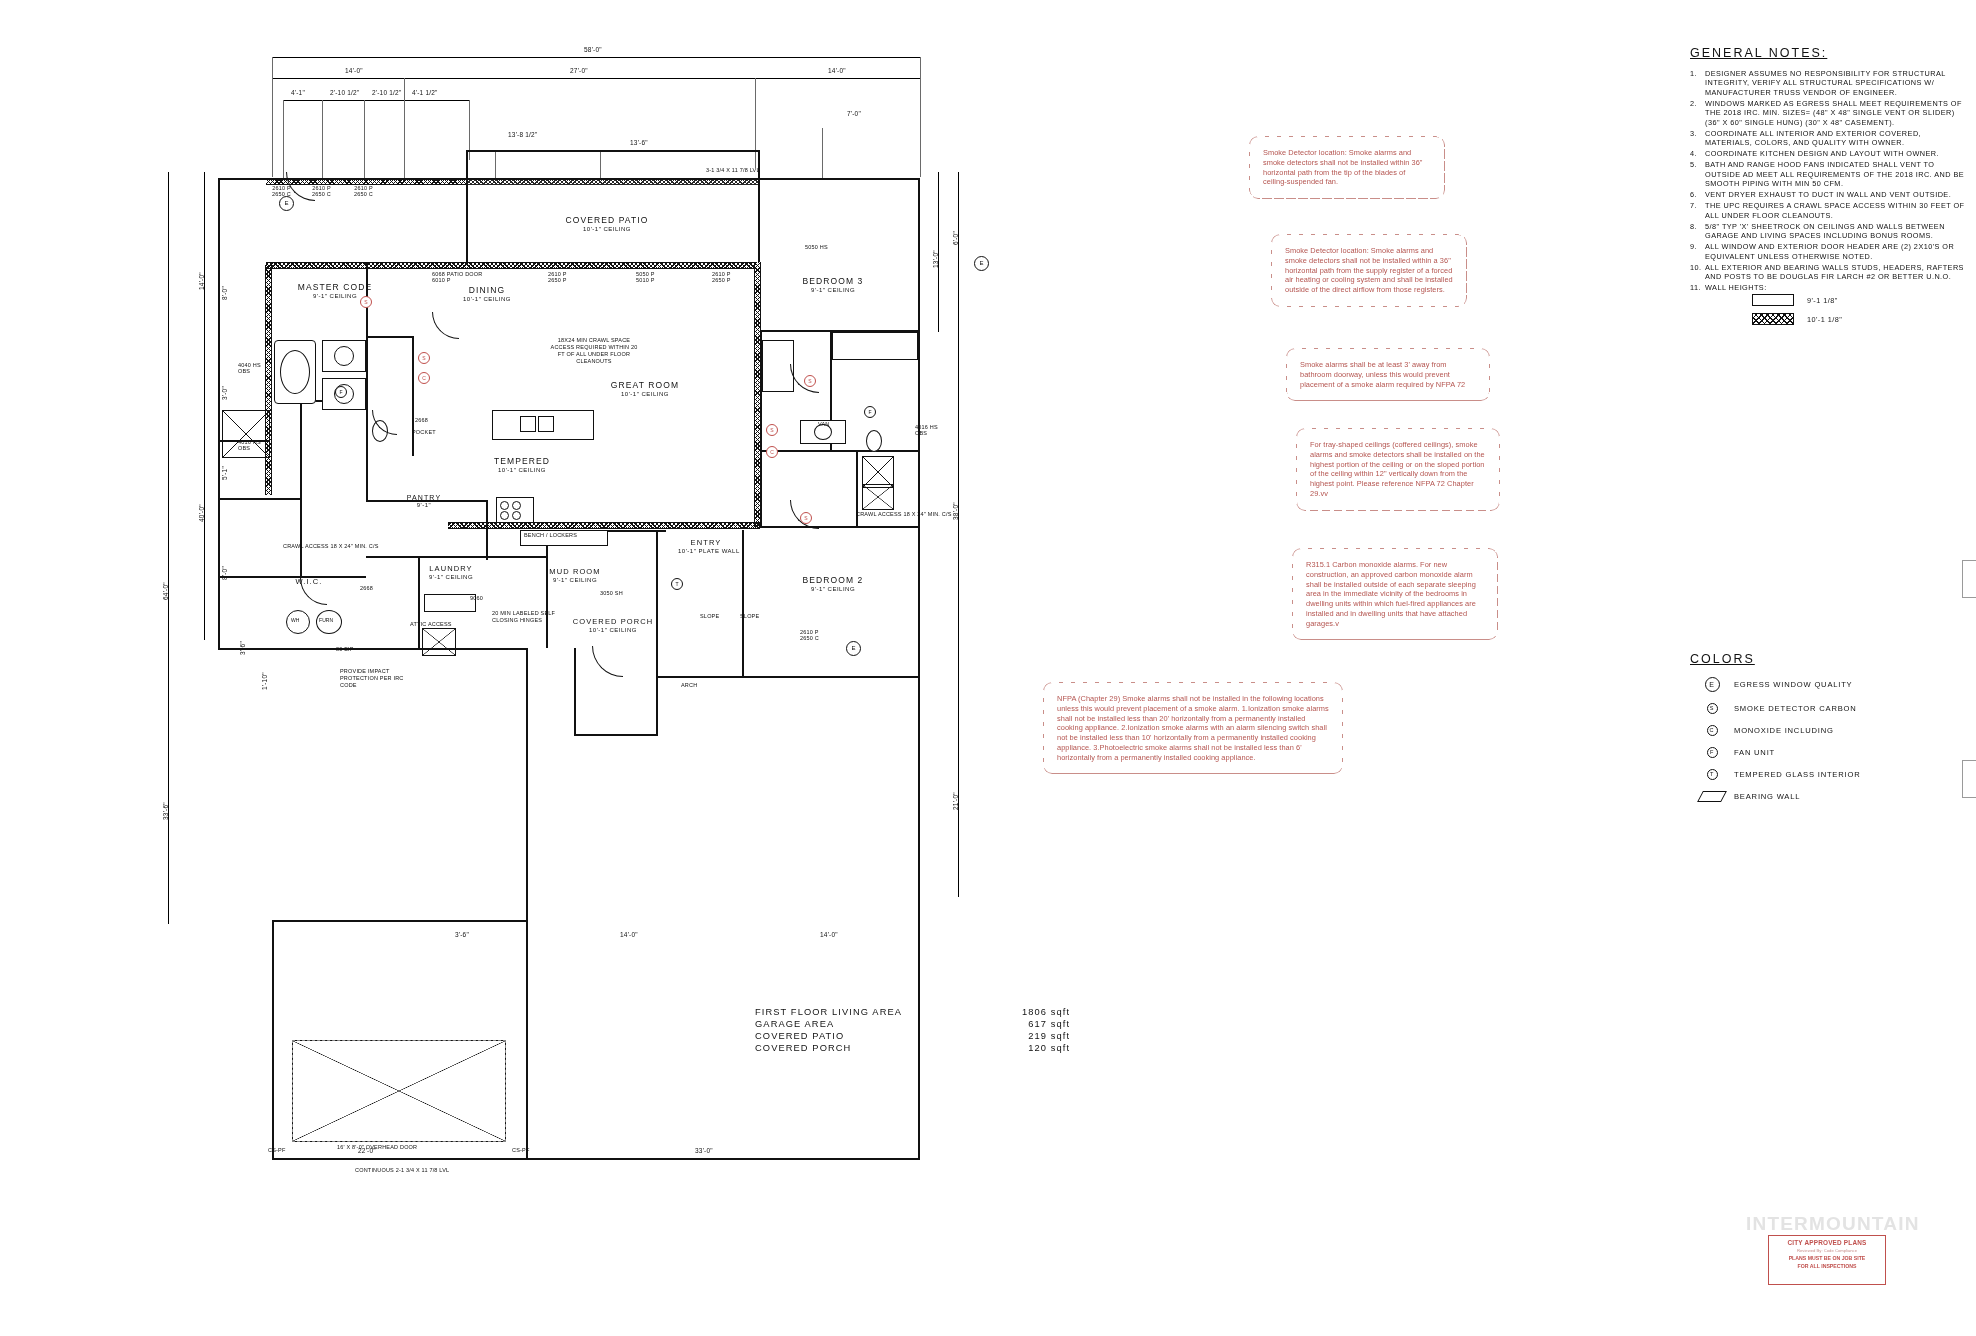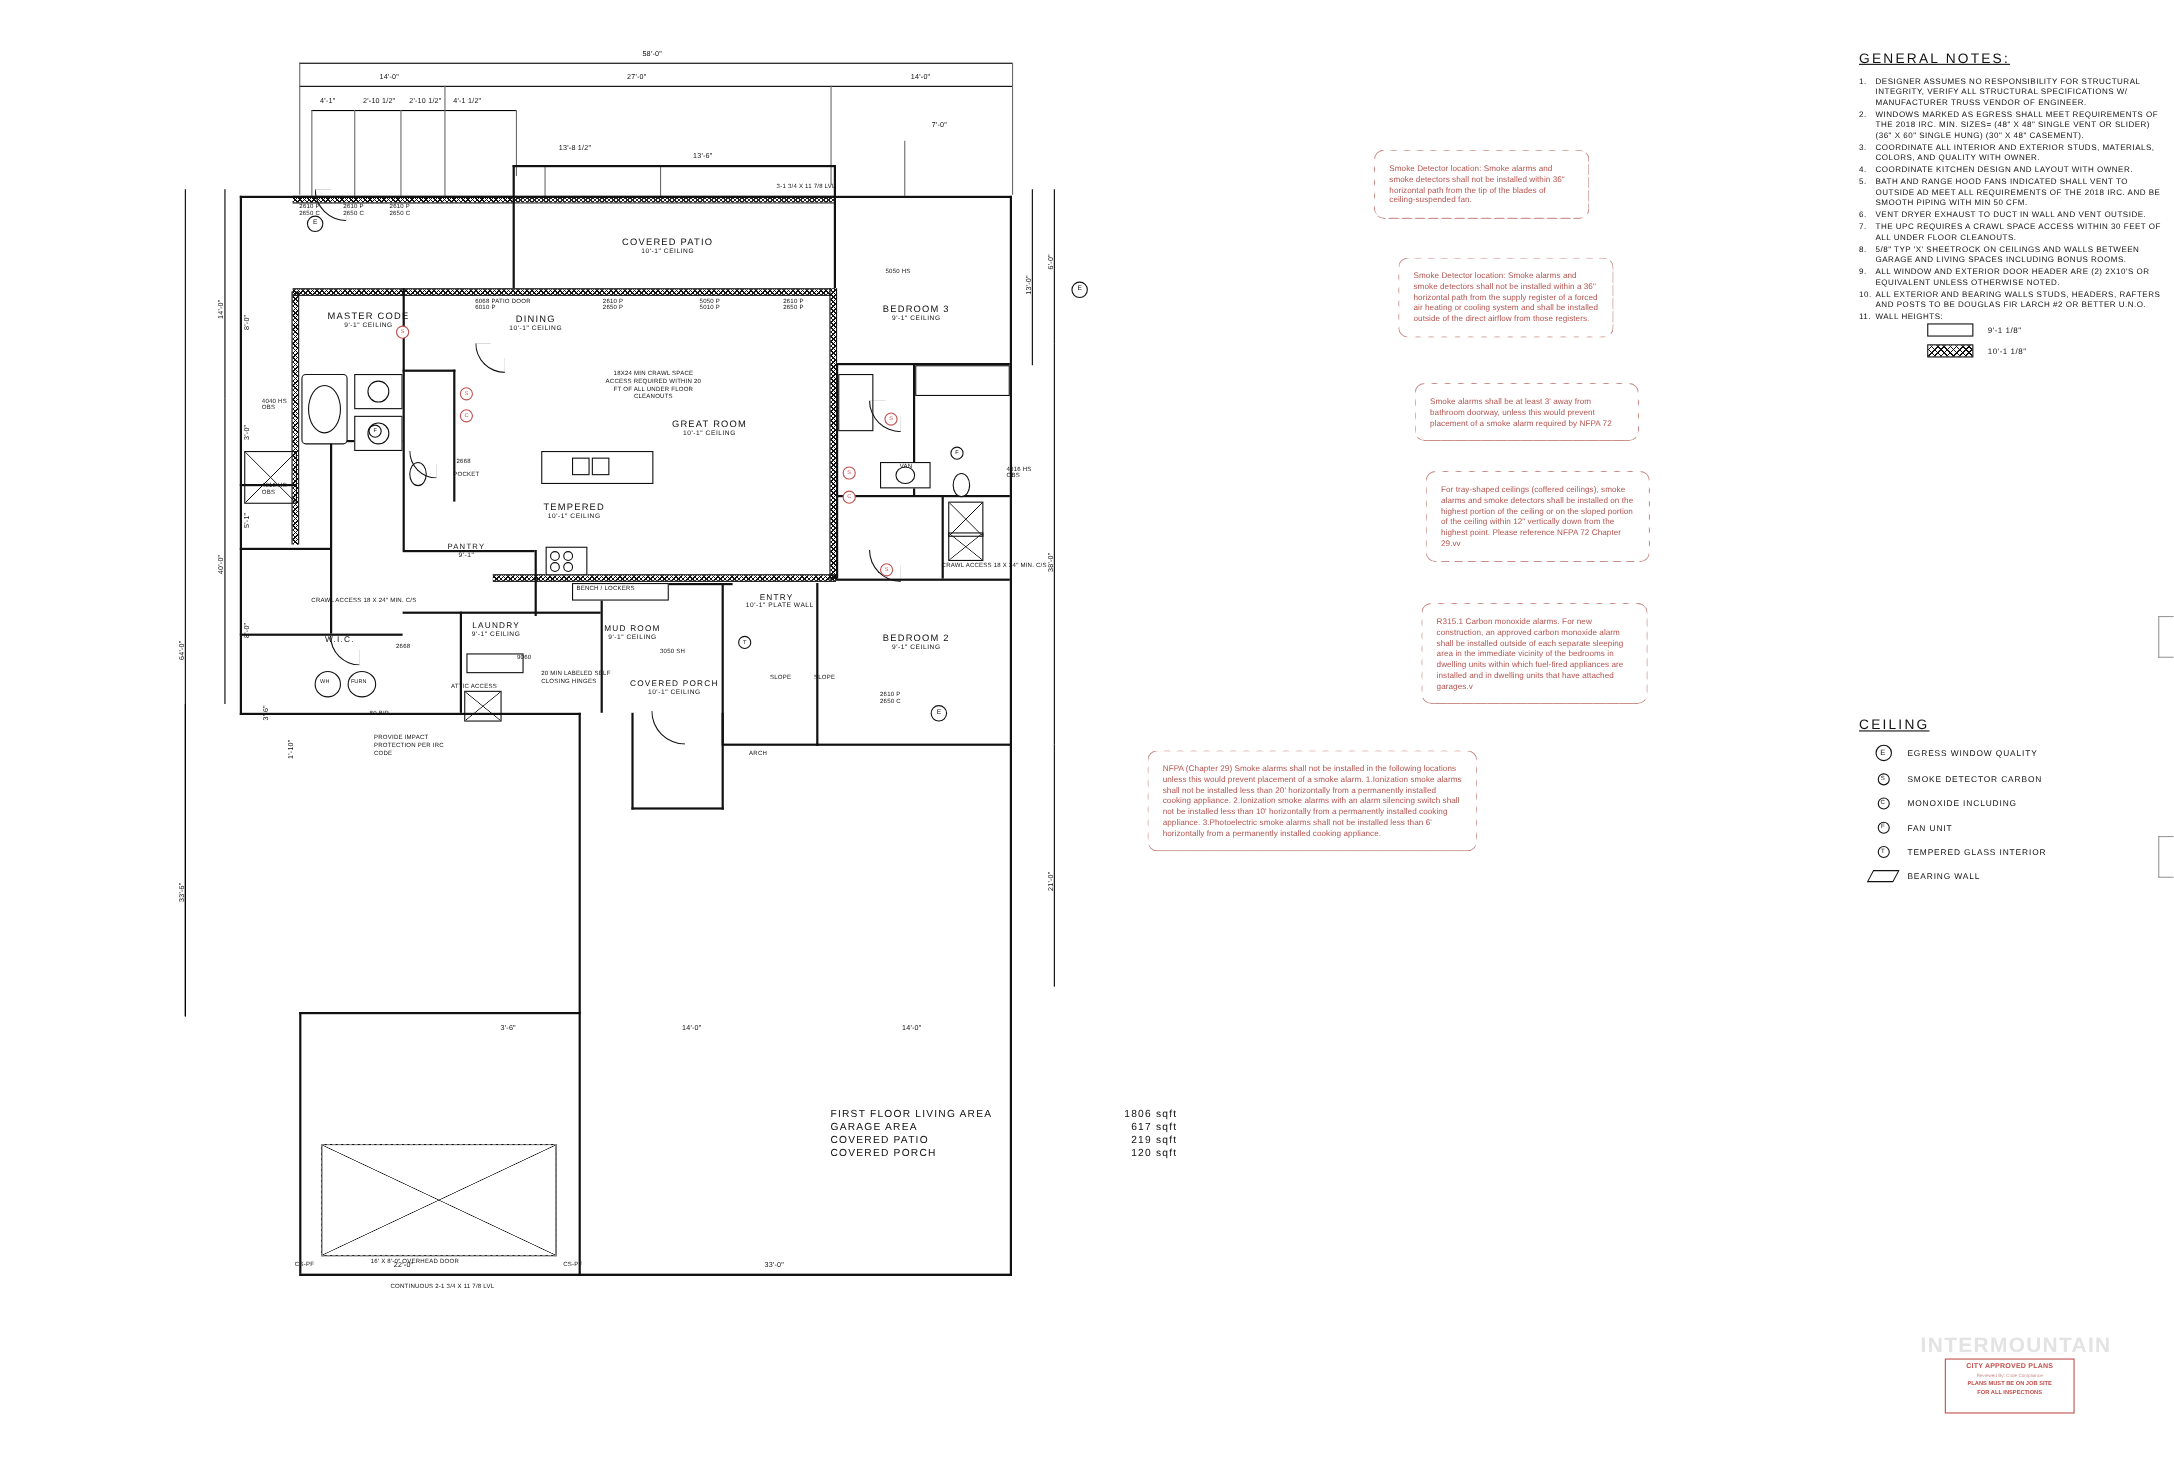--- a/index.html
+++ b/index.html
@@ -409,21 +409,21 @@
   <div class="nrow">
     <div class="nnum">1.</div>
     <div class="ntxt">DESIGNER ASSUMES NO RESPONSIBILITY FOR STRUCTURAL INTEGRITY, VERIFY ALL STRUCTURAL SPECIFICATIONS W/ MANUFACTURER TRUSS VENDOR OF ENGINEER.</div>
   </div>
   <div class="nrow">
     <div class="nnum">2.</div>
     <div class="ntxt">WINDOWS MARKED AS EGRESS SHALL MEET REQUIREMENTS OF THE 2018 IRC. MIN. SIZES= (48" X 48" SINGLE VENT OR SLIDER) (36" X 60" SINGLE HUNG) (30" X 48" CASEMENT).</div>
   </div>
   <div class="nrow">
     <div class="nnum">3.</div>
-    <div class="ntxt">COORDINATE ALL INTERIOR AND EXTERIOR STUDS, MATERIALS, COLORS, AND QUALITY WITH OWNER.</div>
+    <div class="ntxt">COORDINATE ALL INTERIOR AND EXTERIOR COVERED, MATERIALS, COLORS, AND QUALITY WITH OWNER.</div>
   </div>
   <div class="nrow">
     <div class="nnum">4.</div>
     <div class="ntxt">COORDINATE KITCHEN DESIGN AND LAYOUT WITH OWNER.</div>
   </div>
   <div class="nrow">
     <div class="nnum">5.</div>
     <div class="ntxt">BATH AND RANGE HOOD FANS INDICATED SHALL VENT TO OUTSIDE AD MEET ALL REQUIREMENTS OF THE 2018 IRC. AND BE SMOOTH PIPING WITH MIN 50 CFM.</div>
   </div>
   <div class="nrow">
@@ -455,21 +455,21 @@
     <div class="swatch-plain"></div>
     <span>9'-1 1/8"</span>
   </div>
   <div class="wrow">
     <div class="swatch-hatch"></div>
     <span>10'-1 1/8"</span>
   </div>
 </div>
 
 <div id="legend">
-  <h2>CEILING</h2>
+  <h2>COLORS</h2>
 
   <div class="lrow">
     <div class="lsym">
       <div class="lcirc">E</div>
     </div>
     <span>EGRESS WINDOW QUALITY</span>
   </div>
   <div class="lrow">
     <div class="lsym">
       <div class="lcirc sm">S</div>

